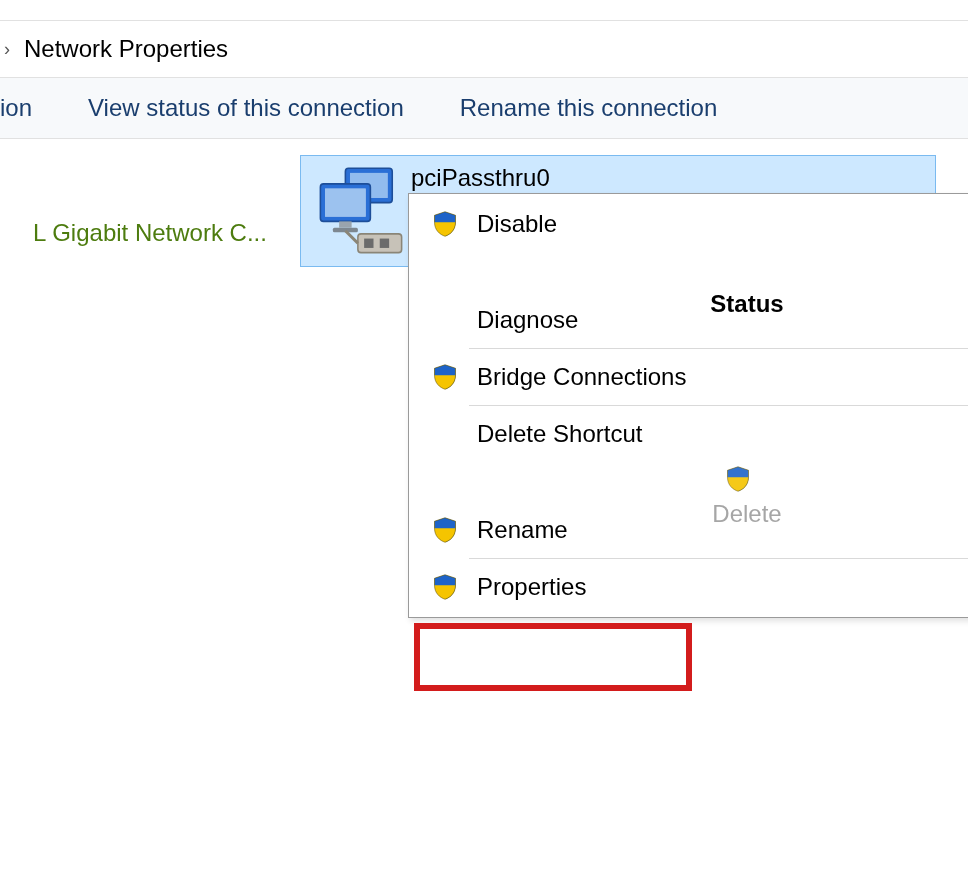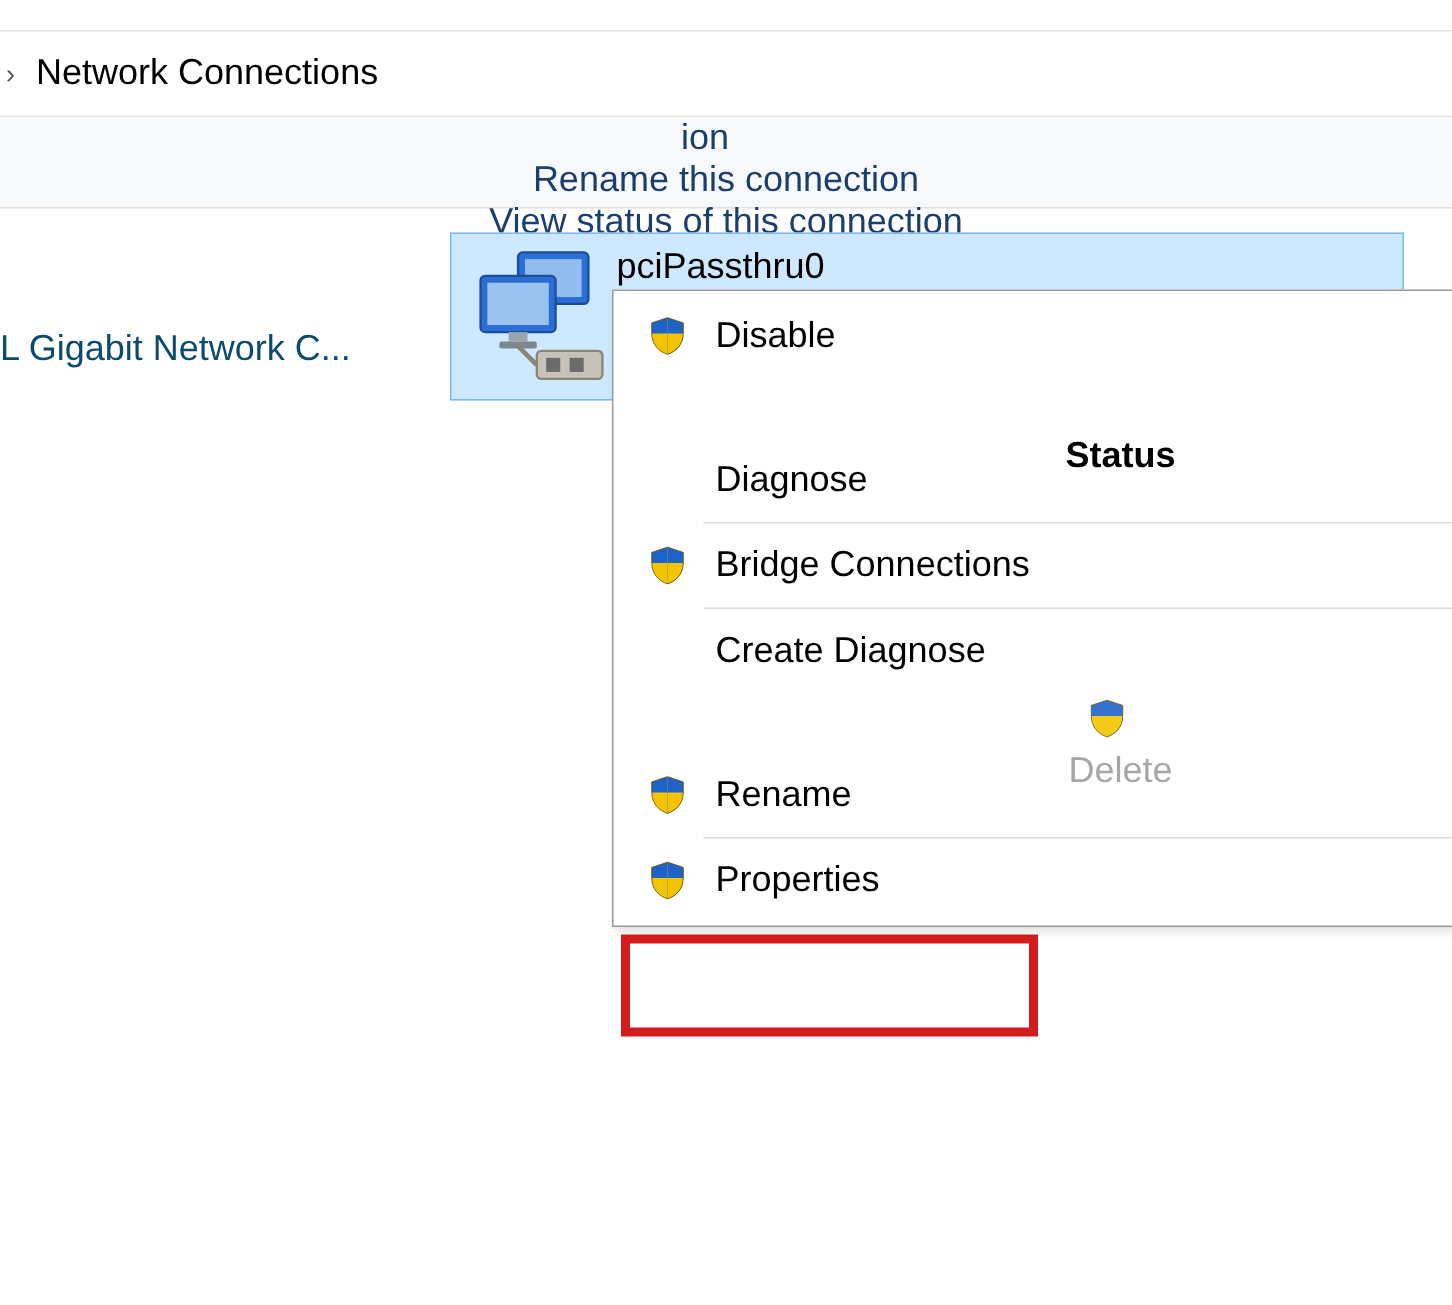--- a/index.html
+++ b/index.html
@@ -30,40 +30,40 @@
     font-size: 18px;
   }
   .toolbar {
     height: 60px;
     background: #f7f9fb;
     border-bottom: 1px solid #e1e1e1;
     display: flex;
     align-items: center;
     font-size: 24px;
     color: #1a3e6e;
-    flex-direction: column;
   }
   .toolbar .tb-item {
     padding: 0 28px;
     white-space: nowrap;
   }
   .content {
     position: relative;
     width: 100%;
     height: calc(870px - 20px - 56px - 60px);
   }
   .adapter-label {
     position: absolute;
     left: 0;
     top: 80px;
     width: 300px;
     font-size: 24px;
-    color: #0c4a6e;
+    color: #4d7c0f;
     white-space: nowrap;
     overflow: hidden;
+    text-align: center;
   }
   
   .adapter-tile {
     position: absolute;
     left: 300px;
     top: 16px;
     width: 636px;
     height: 112px;
     background: #cde8ff;
     border: 1px solid #7abaf0;
@@ -128,27 +128,27 @@
     pointer-events: none;
   }
   
   .shield-svg { width: 28px; height: 28px; display:block; }
 </style>
 </head>
 <body>
 
 <div class="breadcrumb-bar">
   <span class="breadcrumb-sep">›</span>
-  <span>Network Connections</span>
+  <span>Network Properties</span>
 </div>
 
 <div class="toolbar">
   <span class="tb-item" style="padding-left:0">ion</span>
+  <span class="tb-item">View status of this connection</span>
   <span class="tb-item">Rename this connection</span>
-  <span class="tb-item">View status of this connection</span>
 </div>
 
 <div class="content">
 
   <div class="adapter-label">L Gigabit Network C...</div>
 
   <div class="adapter-tile">
     <div class="icon-wrap">
       <svg viewBox="0 0 64 64" width="100" height="100">
 
@@ -209,21 +209,21 @@
           <path d="M16 2 L28 6 V14 C28 23 22 28 16 30 C10 28 4 23 4 14 V6 Z" fill="none" stroke="#5a4a00" stroke-width="0.6"></path>
         </svg>
       </span>
       <span class="label">Bridge Connections</span>
     </div>
 
     <div class="ctx-sep"></div>
 
     <div class="ctx-item">
       <span class="icon-slot"></span>
-      <span class="label">Create Diagnose</span>
+      <span class="label">Delete Shortcut</span>
     </div>
 
     <div class="ctx-item disabled">
       <span class="icon-slot">
         <svg class="shield-svg" viewBox="0 0 32 32" style="opacity:0.9">
           <path d="M16 2 L28 6 V14 C28 23 22 28 16 30 C10 28 4 23 4 14 V6 Z" fill="#f5c400"></path>
           <path d="M16 2 L28 6 V14 C28 23 22 28 16 30 V2 Z" fill="#1e63c8"></path>
           <path d="M16 2 L4 6 V14 L16 14 Z" fill="#1e63c8"></path>
           <path d="M16 14 L28 14 V14 C28 23 22 28 16 30 V14 Z" fill="#f5c400"></path>
           <path d="M16 2 L28 6 V14 C28 23 22 28 16 30 C10 28 4 23 4 14 V6 Z" fill="none" stroke="#5a4a00" stroke-width="0.6"></path>

